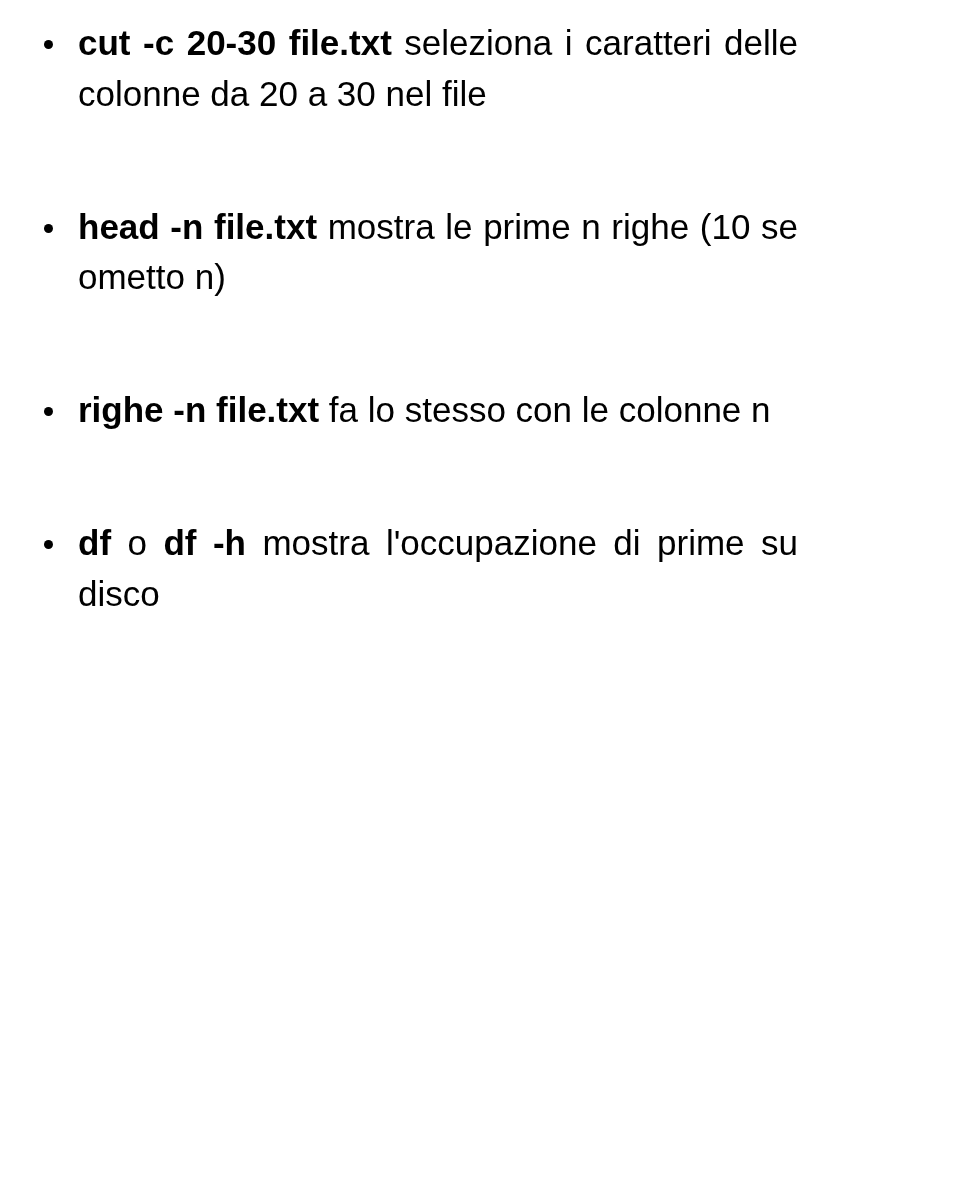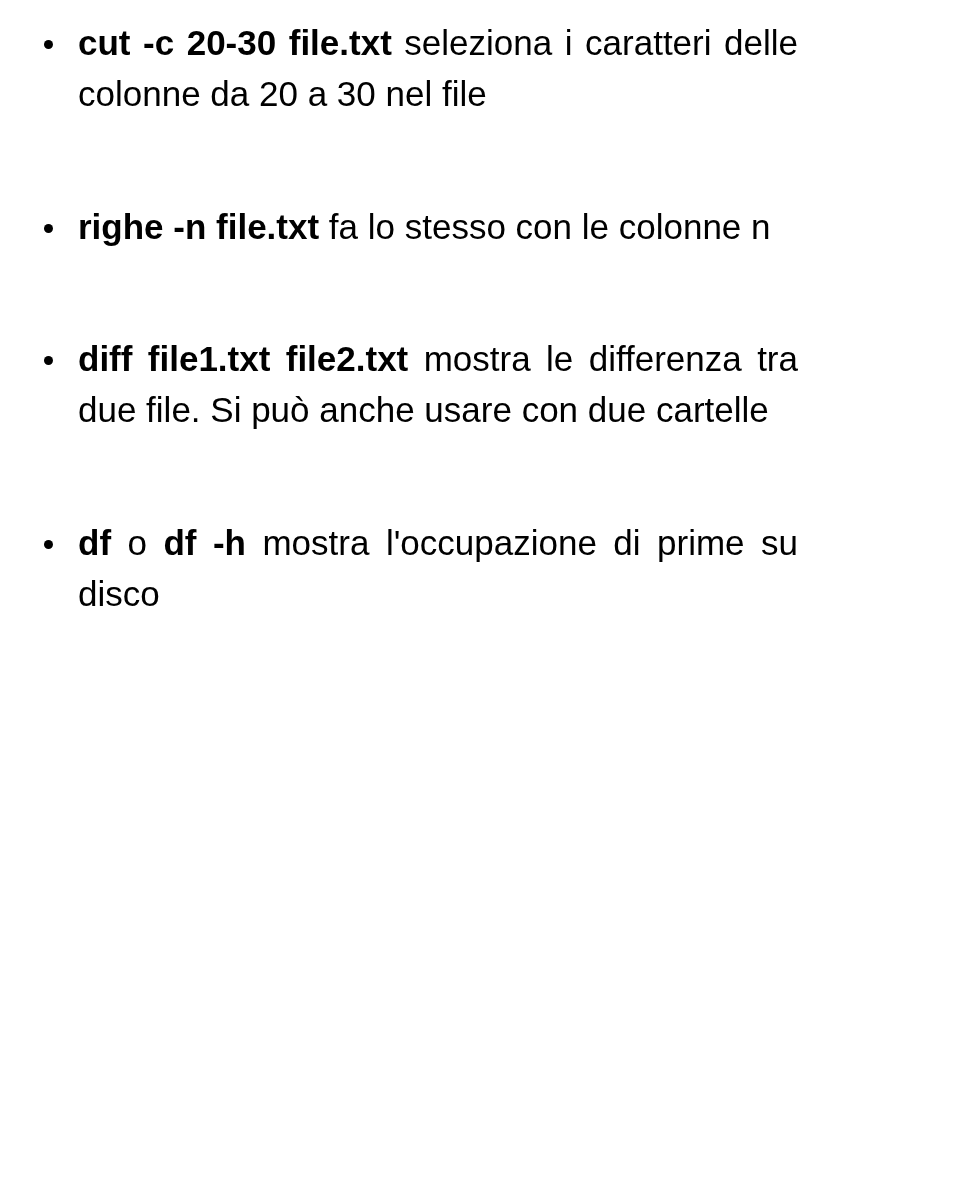--- a/index.html
+++ b/index.html
@@ -48,28 +48,28 @@
 </head>
 <body>
 
 <div class="page">
   <ul class="bullets">
 
     <li>
       <span class="cmd">cut -c 20-30 file.txt</span><span> seleziona i caratteri delle colonne da 20 a 30 nel file</span>
     </li>
 
+    <li>
+      <span class="cmd">head -n file.txt</span><span> mostra le prime n righe (10 se ometto n)</span>
+    </li>
 
     <li>
       <span class="cmd">righe -n file.txt</span><span> fa lo stesso con le colonne n</span>
     </li>
 
-    <li>
-      <span class="cmd">diff file1.txt file2.txt</span><span> mostra le differenza tra due file. Si può anche usare con due cartelle</span>
-    </li>
 
     <li>
       <span class="cmd">df</span><span> o </span><span class="cmd">df -h</span><span> mostra l'occupazione di prime su disco</span>
     </li>
 
 
   </ul>
 </div>
 
 </body></html>

